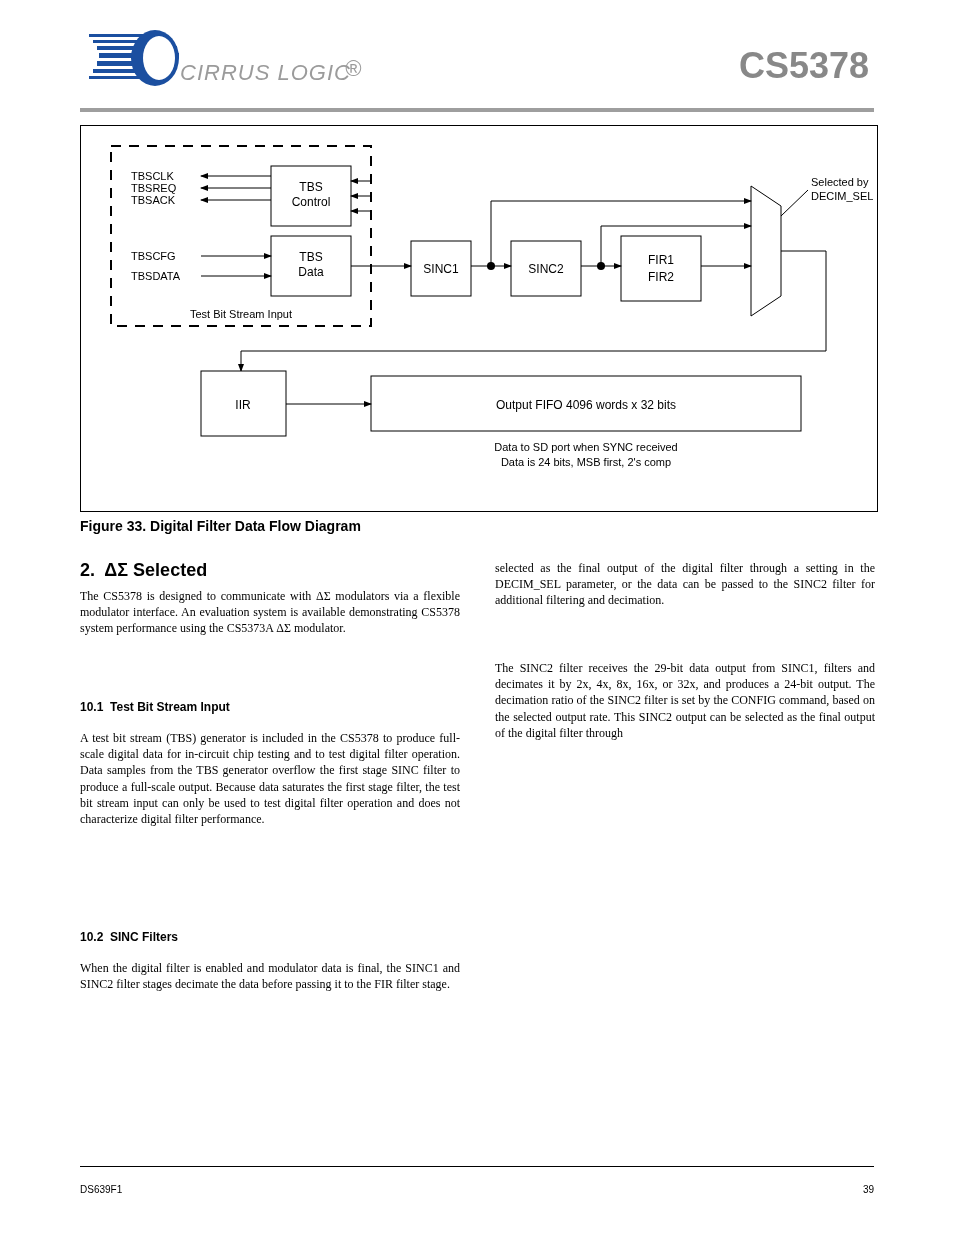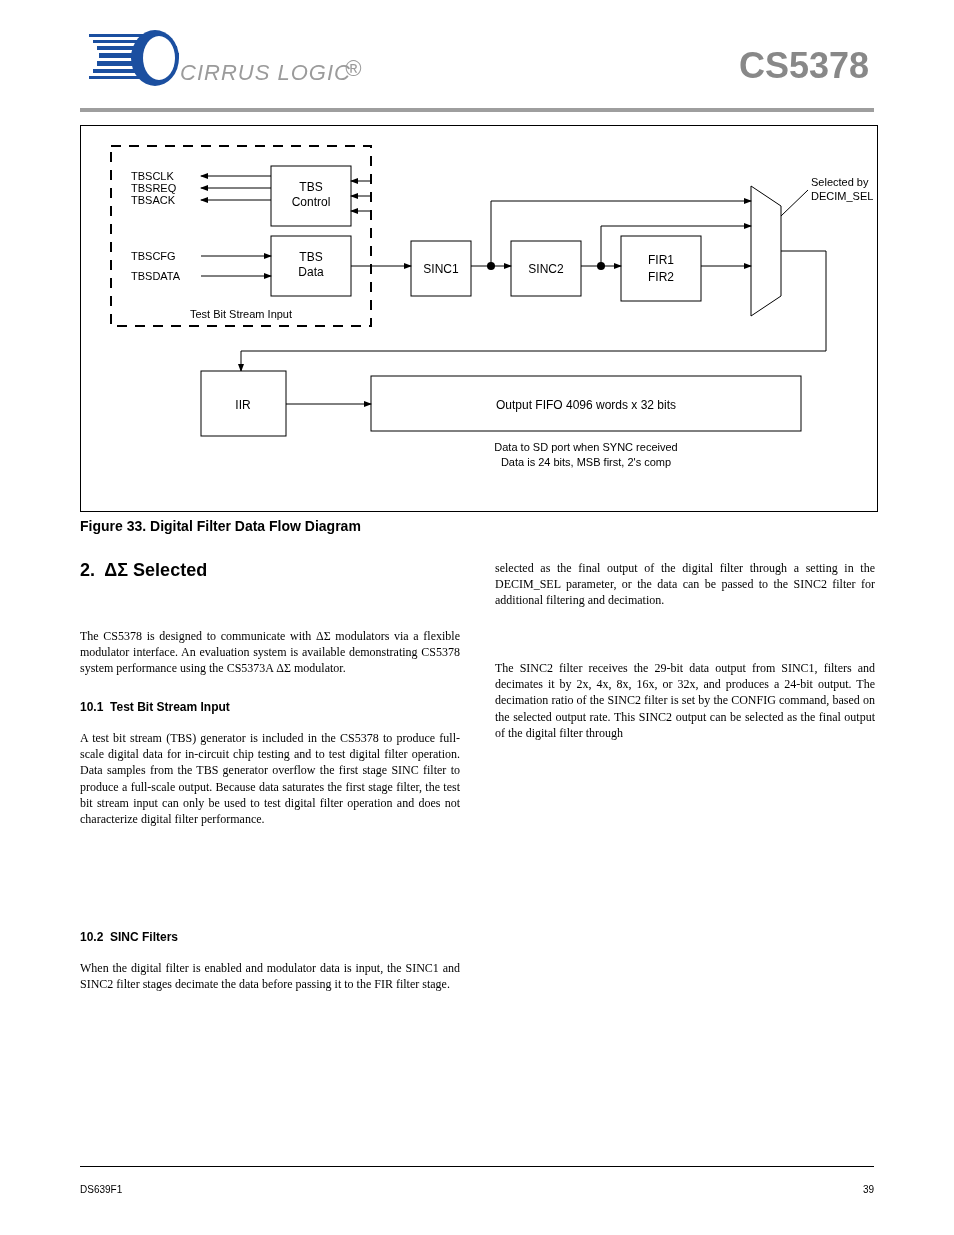--- a/index.html
+++ b/index.html
@@ -131,33 +131,33 @@
       <text x="505" y="325" text-anchor="middle" class="diag-label-s">Data to SD port when SYNC received</text>
       <text x="505" y="340" text-anchor="middle" class="diag-label-s">Data is 24 bits, MSB first, 2's comp</text>
     </svg>
   </div>
   <div class="figcap">Figure 33. Digital Filter Data Flow Diagram</div>
 
   <div class="section-h" style="left:80px;top:560px">
     <span>2.</span>&nbsp;
     <span>ΔΣ Selected</span>
   </div>
-  <div class="para" style="left:80px;top:628px;width:380px">The CS5378 is designed to communicate with ΔΣ modulators via a flexible modulator interface. An evaluation system is available demonstrating CS5378 system performance using the CS5373A ΔΣ modulator.</div>
+  <div class="para" style="left:80px;top:588px;width:380px">The CS5378 is designed to communicate with ΔΣ modulators via a flexible modulator interface. An evaluation system is available demonstrating CS5378 system performance using the CS5373A ΔΣ modulator.</div>
 
   <div class="subsection-h" style="left:80px;top:700px">
     <span>10.1</span>&nbsp;
     <span>Test Bit Stream Input</span>
   </div>
   <div class="para" style="left:80px;top:730px;width:380px">A test bit stream (TBS) generator is included in the CS5378 to produce full-scale digital data for in-circuit chip testing and to test digital filter operation. Data samples from the TBS generator overflow the first stage SINC filter to produce a full-scale output. Because data saturates the first stage filter, the test bit stream input can only be used to test digital filter operation and does not characterize digital filter performance.</div>
 
   <div class="subsection-h" style="left:80px;top:930px">
     <span>10.2</span>&nbsp;
     <span>SINC Filters</span>
   </div>
-  <div class="para" style="left:80px;top:960px;width:380px">When the digital filter is enabled and modulator data is input, the SINC1 and SINC2 filter stages decimate the data before passing it to the FIR filter stage.</div>
+  <div class="para" style="left:80px;top:960px;width:380px">When the digital filter is enabled and modulator data is final, the SINC1 and SINC2 filter stages decimate the data before passing it to the FIR filter stage.</div>
 
   <div class="para" style="left:495px;top:560px;width:380px">selected as the final output of the digital filter through a setting in the DECIM_SEL parameter, or the data can be passed to the SINC2 filter for additional filtering and decimation.</div>
   <div class="para" style="left:495px;top:660px;width:380px">The SINC2 filter receives the 29-bit data output from SINC1, filters and decimates it by 2x, 4x, 8x, 16x, or 32x, and produces a 24-bit output. The decimation ratio of the SINC2 filter is set by the CONFIG command, based on the selected output rate. This SINC2 output can be selected as the final output of the digital filter through</div>
 
   <div class="footer-rule"></div>
   <div class="footer">
     <span class="left">DS639F1</span>
     <span class="right">39</span>
   </div>
 </div>

